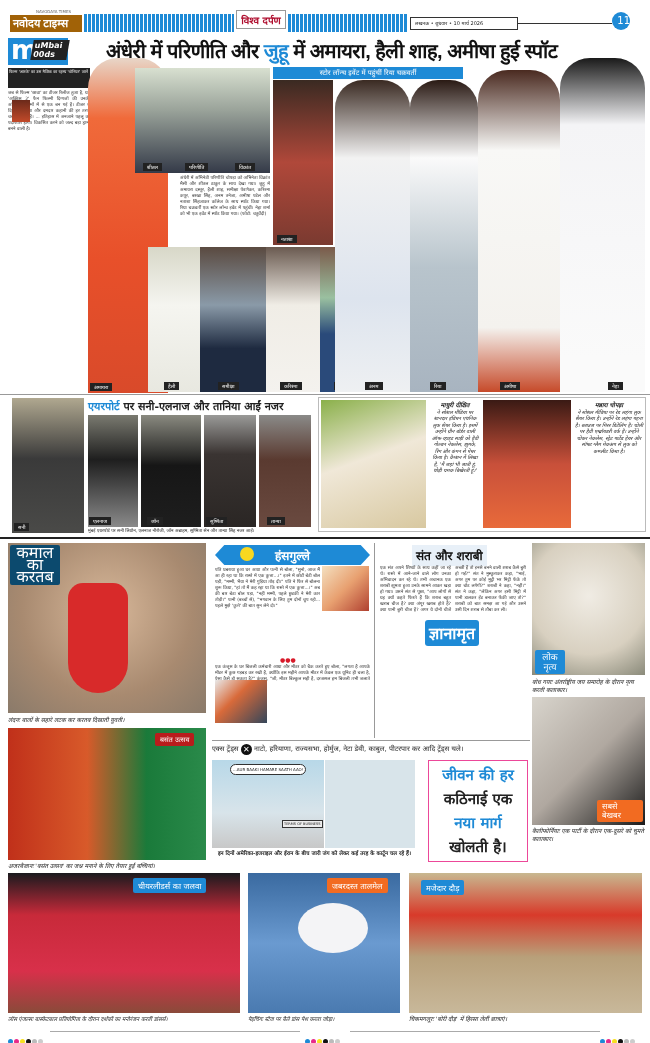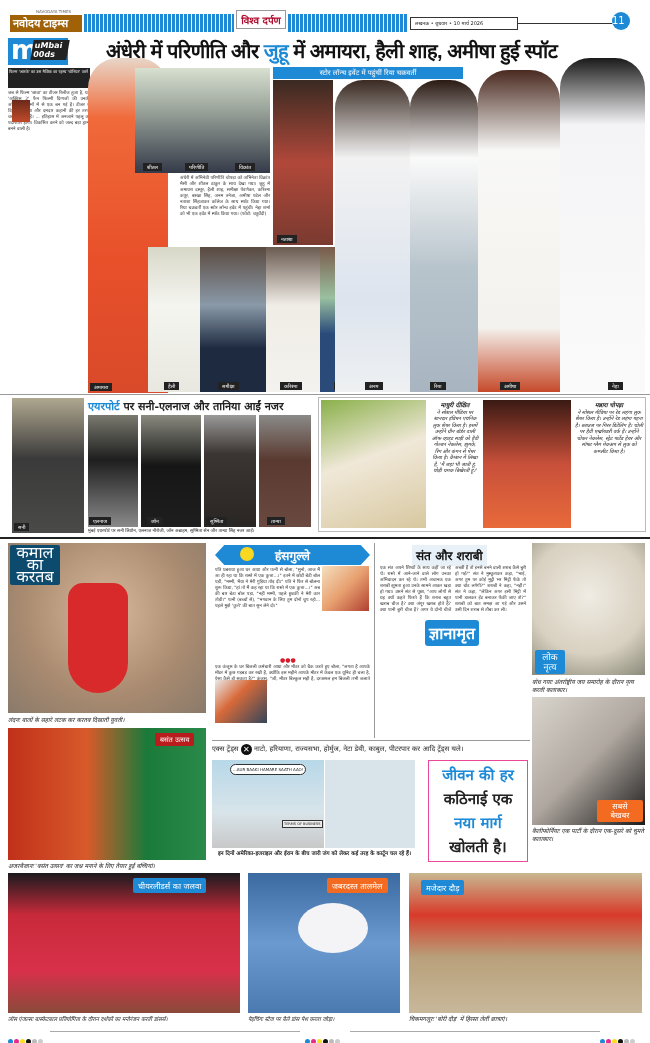--- a/index.html
+++ b/index.html
@@ -3,21 +3,21 @@
 <meta charset="utf-8">
 <style>
 *{box-sizing:border-box;margin:0;padding:0}
 body{width:650px;height:1043px;background:#fff;font-family:"DejaVu Sans",sans-serif;position:relative;overflow:hidden;color:#222}
 .abs{position:absolute}
 .hdr-brand{left:10px;top:15px;width:72px;height:17px;background:#a16207;color:#fff;font-weight:bold;font-size:11px;line-height:17px;padding-left:3px;font-family:"Liberation Sans",sans-serif}
 .hdr-small{left:36px;top:9px;font-size:4px;color:#666}
 .hdr-stripe{top:14px;height:18px;background:repeating-linear-gradient(90deg,#1e8ad6 0 3px,#fff 3px 4px)}
 .section-tab{left:236px;top:10px;width:50px;height:19px;border:1px solid #999;background:#fff;color:#b01030;font-weight:bold;font-size:10px;text-align:center;line-height:20px}
 .date-box{left:410px;top:17px;width:108px;height:13px;border:1px solid #333;font-size:5px;line-height:11px;padding-left:4px;background:#fff}
-.page-num{left:612px;top:12px;width:18px;height:18px;border-radius:50%;background:#1e8ad6;color:#fff;font-size:10px;text-align:left;line-height:18px}
+.page-num{left:612px;top:12px;width:18px;height:18px;border-radius:50%;background:#1e8ad6;color:#fff;font-size:10px;text-align:right;line-height:18px}
 .mlogo{left:8px;top:38px;width:60px;height:27px;background:#1e8ad6;color:#fff;font-weight:bold}
 .mlogo .big{position:absolute;left:3px;top:-2px;font-size:26px;line-height:28px}
 .mlogo .sm{position:absolute;left:24px;top:2px;font-size:8px;line-height:9px;background:#222;padding:1px 2px;transform:skewX(-10deg)}
 .headline{left:106px;top:37px;font-size:20px;font-weight:bold;color:#111;white-space:nowrap;font-family:"Liberation Sans",sans-serif;letter-spacing:-0.5px}
 .headline .hl{color:#1e8ad6}
 .mcol-head{left:8px;top:68px;width:82px;height:20px;background:#222;color:#fff;font-size:4px;line-height:6px;padding:1px}
 .body-txt{font-size:4.5px;line-height:6px;color:#333;text-align:justify}
 .photo{overflow:hidden}
 .cap{background:#222;color:#fff;font-size:5px;padding:1px 4px;position:absolute;bottom:2px}
 .banner{left:273px;top:67px;width:190px;height:12px;background:#1e8ad6;color:#fff;font-size:7px;line-height:12px;text-align:center}
@@ -147,21 +147,21 @@
 <div class="abs" style="left:374px;top:543px;width:1px;height:195px;background:#999"></div>
 <div class="abs" style="left:412px;top:545px;padding:2px 4px;background:#e8f0f8;font-weight:bold;font-size:12px;color:#111">संत और शराबी</div>
 <div class="abs body-txt" style="left:380px;top:547px;width:146px;height:190px;overflow:hidden;column-count:2;column-gap:4px;padding-top:18px">एक संत अपने शिष्यों के साथ कहीं जा रहे थे। रास्ते में आने-जाने वाले लोग उनका अभिवादन कर रहे थे। तभी अचानक एक शराबी झूमता हुआ उनके सामने आकर खड़ा हो गया। उसने संत से पूछा, "आप लोगों से यह क्यों कहते फिरते हैं कि शराब बहुत खराब चीज है? क्या अंगूर खराब होते हैं? क्या पानी बुरी चीज है? अगर ये दोनों चीजें अच्छी हैं तो इनसे बनने वाली शराब कैसे बुरी हो गई?" संत ने मुस्कुराकर कहा, "भाई, अगर तुम पर कोई मुट्ठी भर मिट्टी फेंके तो क्या चोट लगेगी?" शराबी ने कहा, "नहीं।" संत ने कहा, "लेकिन अगर इसी मिट्टी में पानी डालकर ईंट बनाकर फेंकी जाए तो?" शराबी को बात समझ आ गई और उसने उसी दिन शराब से तौबा कर ली।</div>
 <div class="abs" style="left:425px;top:620px;background:#1e8ad6;color:#fff;font-size:16px;padding:2px 4px;border-radius:3px;font-weight:bold">ज्ञानामृत</div>
 
 <div class="abs photo" style="left:532px;top:543px;width:113px;height:132px;background:radial-gradient(circle at 50% 40%,#f0ece4,#d8d0c0 60%,#8a8a7a)"></div>
 <div class="label-box" style="left:535px;top:650px;background:#1e8ad6;font-size:9px;width:30px;text-align:center;line-height:10px">लोक नृत्य</div>
 <div class="abs" style="left:532px;top:678px;width:113px;font-size:6px;font-style:italic;line-height:8px">बोध गयाः अंतर्राष्ट्रीय जय समारोह के दौरान नृत्य करती कलाकार।</div>
 
 <div class="abs photo" style="left:532px;top:697px;width:113px;height:128px;background:linear-gradient(135deg,#d8d4cc,#b0a8a0 50%,#1a1a1a)"></div>
-<div class="label-box" style="left:597px;top:800px;background:#f26b21;font-size:8px;width:46px;text-align:center;line-height:9px">सबसे बेखबर</div>
+<div class="label-box" style="left:597px;top:800px;background:#f26b21;font-size:8px;width:46px;line-height:9px">सबसे बेखबर</div>
 <div class="abs" style="left:532px;top:827px;width:113px;font-size:6px;font-style:italic;line-height:8px">कैलीफोर्नियाः एक पार्टी के दौरान एक-दूसरे को चूमते कलाकार।</div>
 
 <div class="abs" style="left:212px;top:740px;width:318px;height:1px;background:#999"></div>
 <div class="abs" style="left:212px;top:744px;font-size:7px;white-space:nowrap">
   <span>एक्स ट्रेंड्स</span>
   <span style="display:inline-block;width:11px;height:11px;border-radius:50%;background:#111;color:#fff;text-align:center;line-height:11px;font-size:8px;vertical-align:middle">✕</span>
   <span>नाटो, हरियाणा, राज्यसभा, होर्मुज, नेटा डेवी, काबुल, पीटरपार कर आदि ट्रेंड्स चले।</span>
 </div>
 
 <div class="abs photo" style="left:212px;top:760px;width:112px;height:88px;background:linear-gradient(180deg,#b8d8e8,#d8e4ea 60%,#c8c8c8)">

